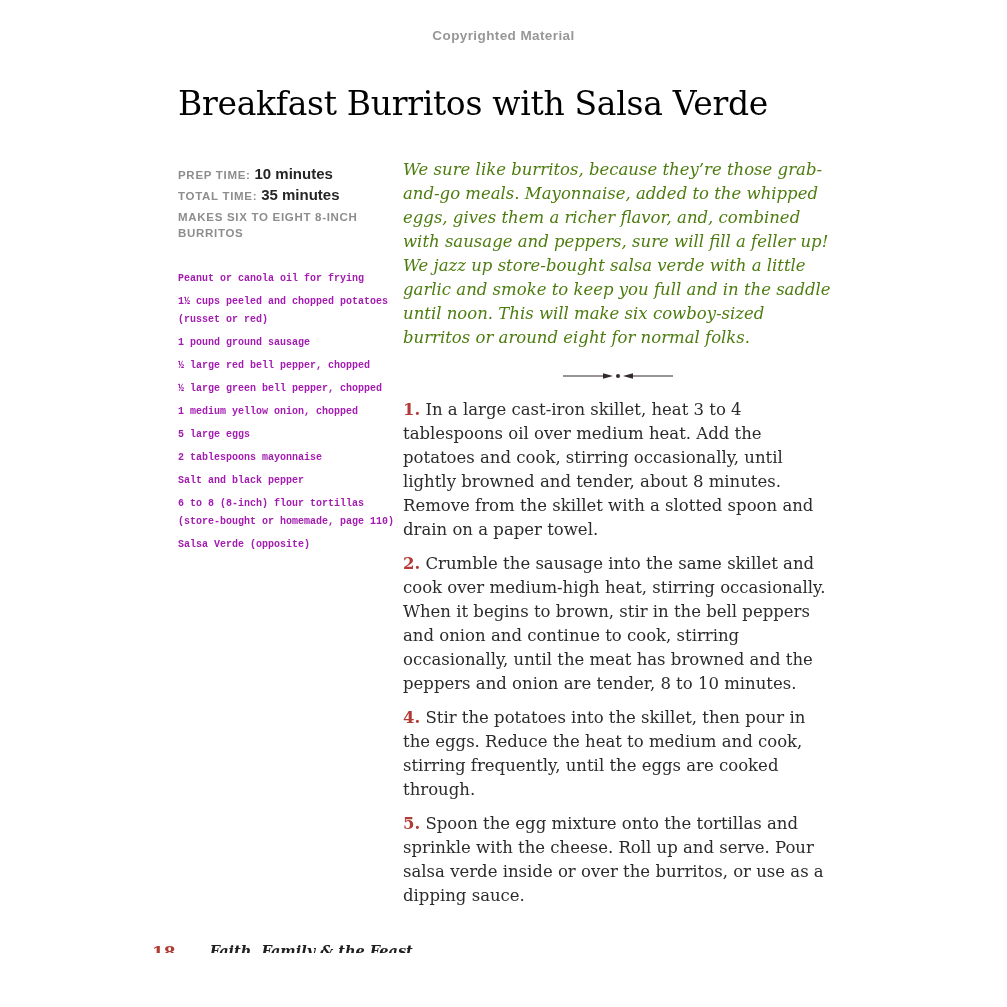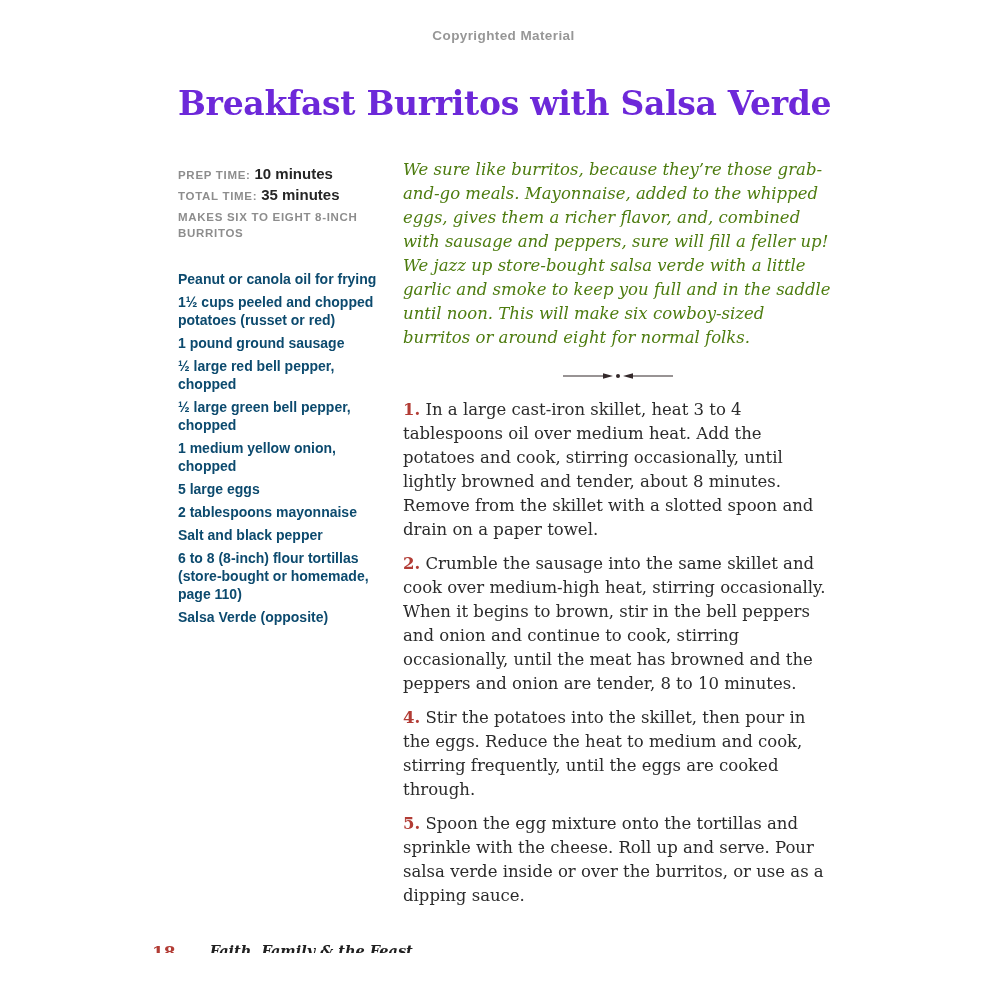--- a/index.html
+++ b/index.html
@@ -26,24 +26,24 @@
   }
   .copyright.top { top: 28px; }
   .copyright.bottom { top: 963px; }
 
   
   .recipe-title {
     position: absolute;
     left: 178px;
     top: 84px;
     font-family: "DejaVu Serif", serif;
-    font-weight: 700;
+    font-weight: 400;
     font-size: 33px;
     letter-spacing: -0.3px;
-    color: #6d28d9;
+    color: #000000;
     white-space: nowrap;
   }
 
   
   .sidebar {
     position: absolute;
     left: 178px;
     top: 164px;
     width: 218px;
   }
@@ -61,25 +61,26 @@
     letter-spacing: 0px;
     color: #262626;
     text-transform: none;
   }
   .meta-makes { line-height: 16px; margin-top: 3px; }
   .ingredients {
     list-style: none;
     margin-top: 29px;
   }
   .ingredients li {
-    font-size: 14px;
+    font-size: 10px;
     font-weight: 600;
-    color: #0c4a6e;
+    color: #a21caf;
     line-height: 18px;
     margin-bottom: 5px;
+    font-family: Liberation Mono, monospace;
   }
 
   
   .main-col {
     position: absolute;
     left: 403px;
     top: 158px;
     width: 430px;
   }
   .intro {

